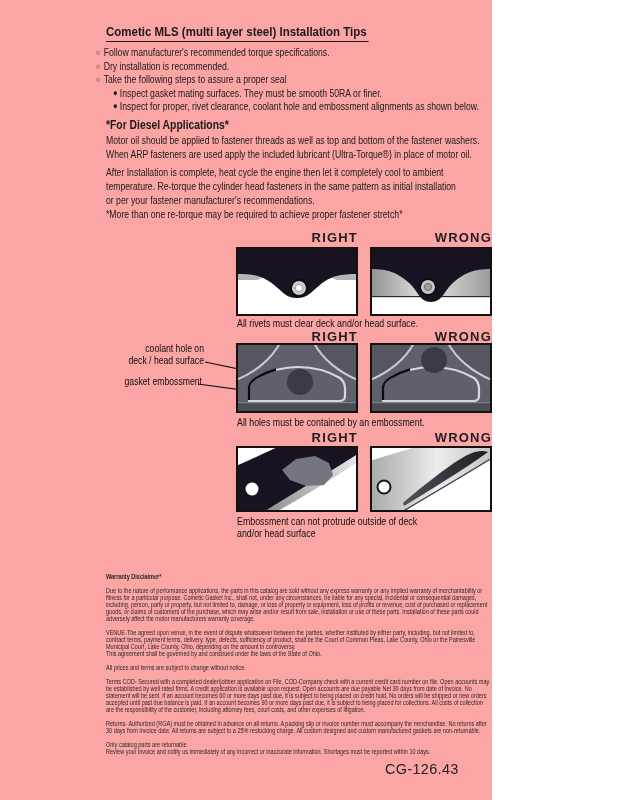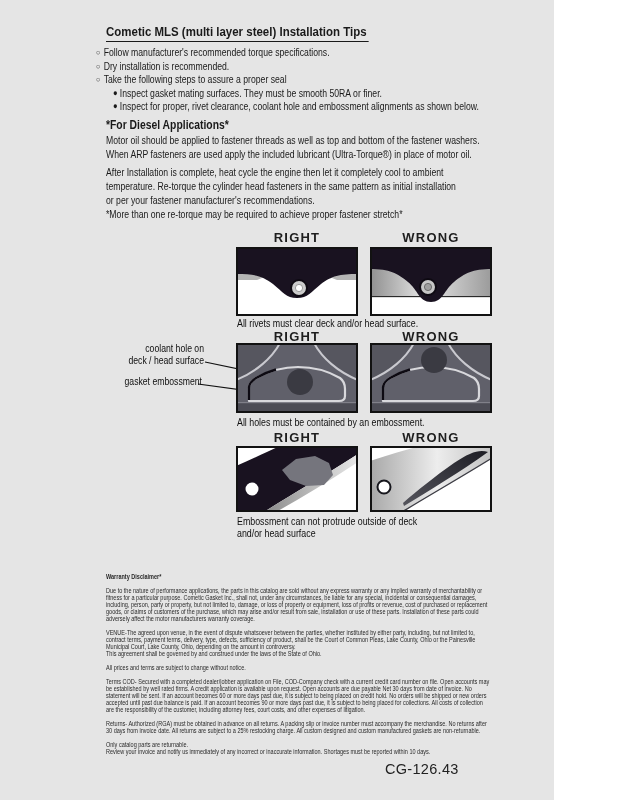--- a/index.html
+++ b/index.html
@@ -1,34 +1,34 @@
 <!DOCTYPE html>
 <html><head>
 <meta charset="utf-8">
 <style>
   html,body{margin:0;padding:0;background:#fff;}
-  .page{position:relative;width:554px;height:800px;background:#e5e5e5;overflow:hidden;
+  .page{position:relative;width:492px;height:800px;background:#fca5a5;overflow:hidden;
         font-family:"Liberation Sans","DejaVu Sans",sans-serif;color:#1a1a1a;}
   .cond{transform:scaleX(.85);transform-origin:0 0;}
   .cond-r{transform:scaleX(.85);transform-origin:100% 0;}
 
   .title{position:absolute;left:106px;top:24px;font-size:13.5px;font-weight:bold;
          white-space:nowrap;border-bottom:1.6px solid #1a1a1a;padding:0 2px 2px 0;}
 
   .bullets{position:absolute;left:96px;top:46px;font-size:10.2px;line-height:13.5px;width:520px;}
   .b-row{display:flex;white-space:nowrap;}
   .b-row .mk{width:9px;flex:0 0 9px;font-size:8px;text-align:left;}
   .b-row.sub{margin-left:20px;}
   .b-row.sub .mk{width:8px;flex:0 0 8px;font-size:9px;}
 
   .diesel-h{position:absolute;left:106px;top:118px;font-size:12.2px;font-weight:bold;white-space:nowrap;}
   .para{position:absolute;left:106px;width:520px;font-size:10.2px;line-height:13.9px;white-space:pre-line;}
   #para1{top:134px;} #para2{top:166px;} #para3{top:208px;}
 
-  .dg-label{position:absolute;width:122px;text-align:center;font-size:13px;font-weight:600;
+  .dg-label{position:absolute;width:122px;text-align:right;font-size:13px;font-weight:600;
             letter-spacing:1.2px;color:#1e1e1e;}
   .panel{position:absolute;display:block;}
   .dg-caption{position:absolute;left:237px;font-size:10.4px;line-height:11.8px;color:#101010;
               white-space:pre-line;width:330px;}
 
   .callout{position:absolute;font-size:10.2px;line-height:11.6px;text-align:right;color:#101010;
            white-space:pre-line;}
   #callout-coolant{left:90px;top:343px;width:114px;}
   #callout-emboss{left:90px;top:376px;width:112px;}
   .leader-svg{position:absolute;left:190px;top:340px;pointer-events:none;}

